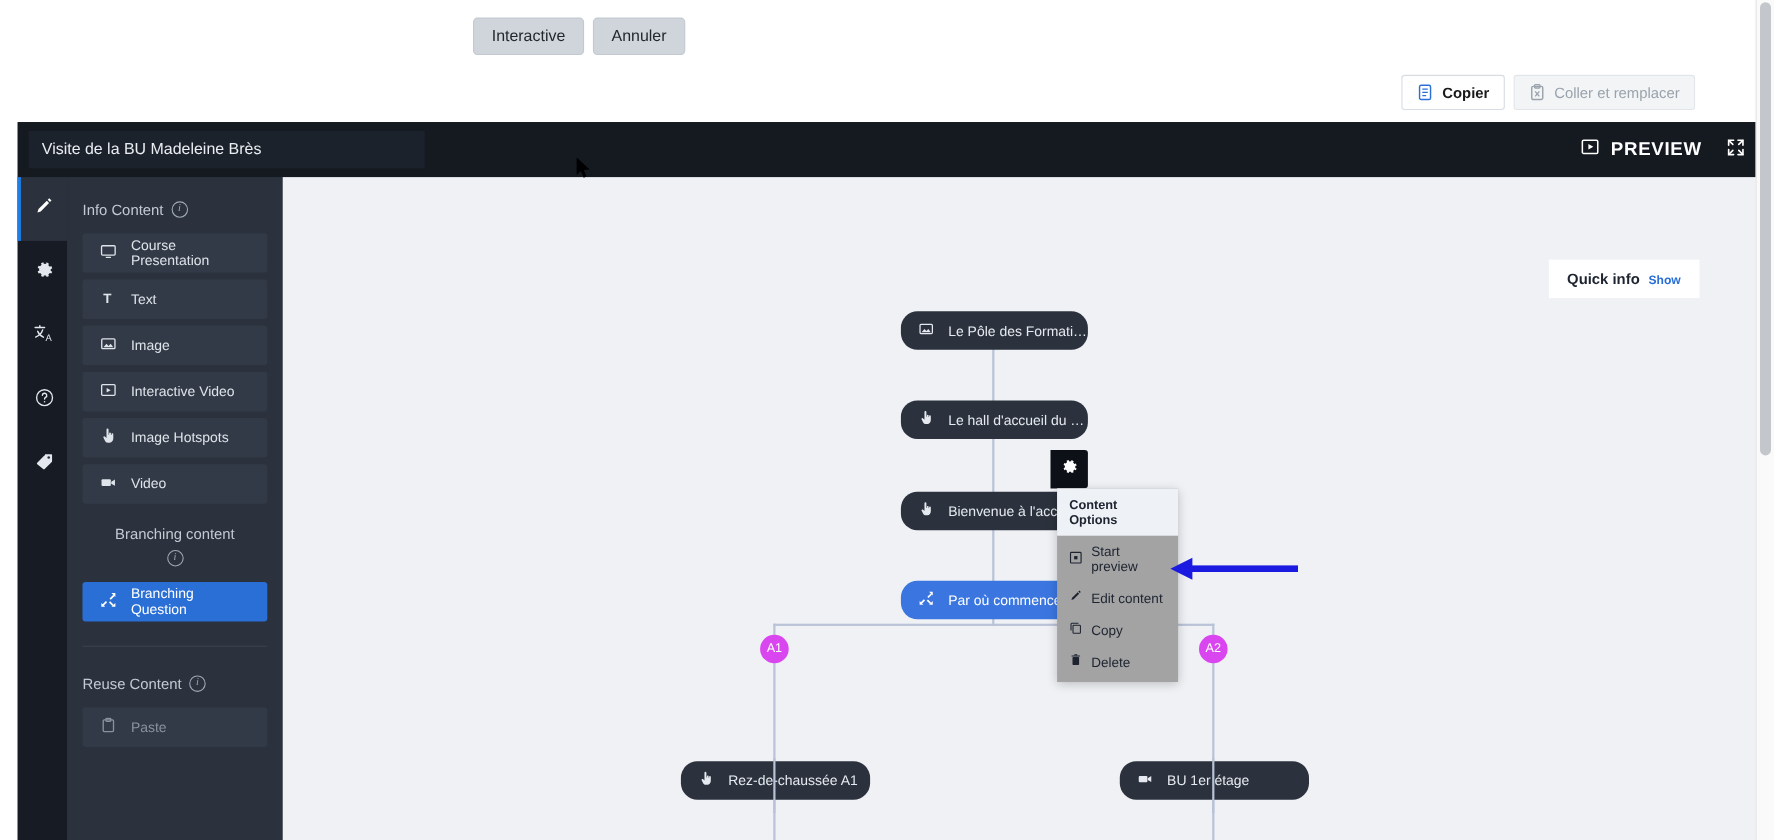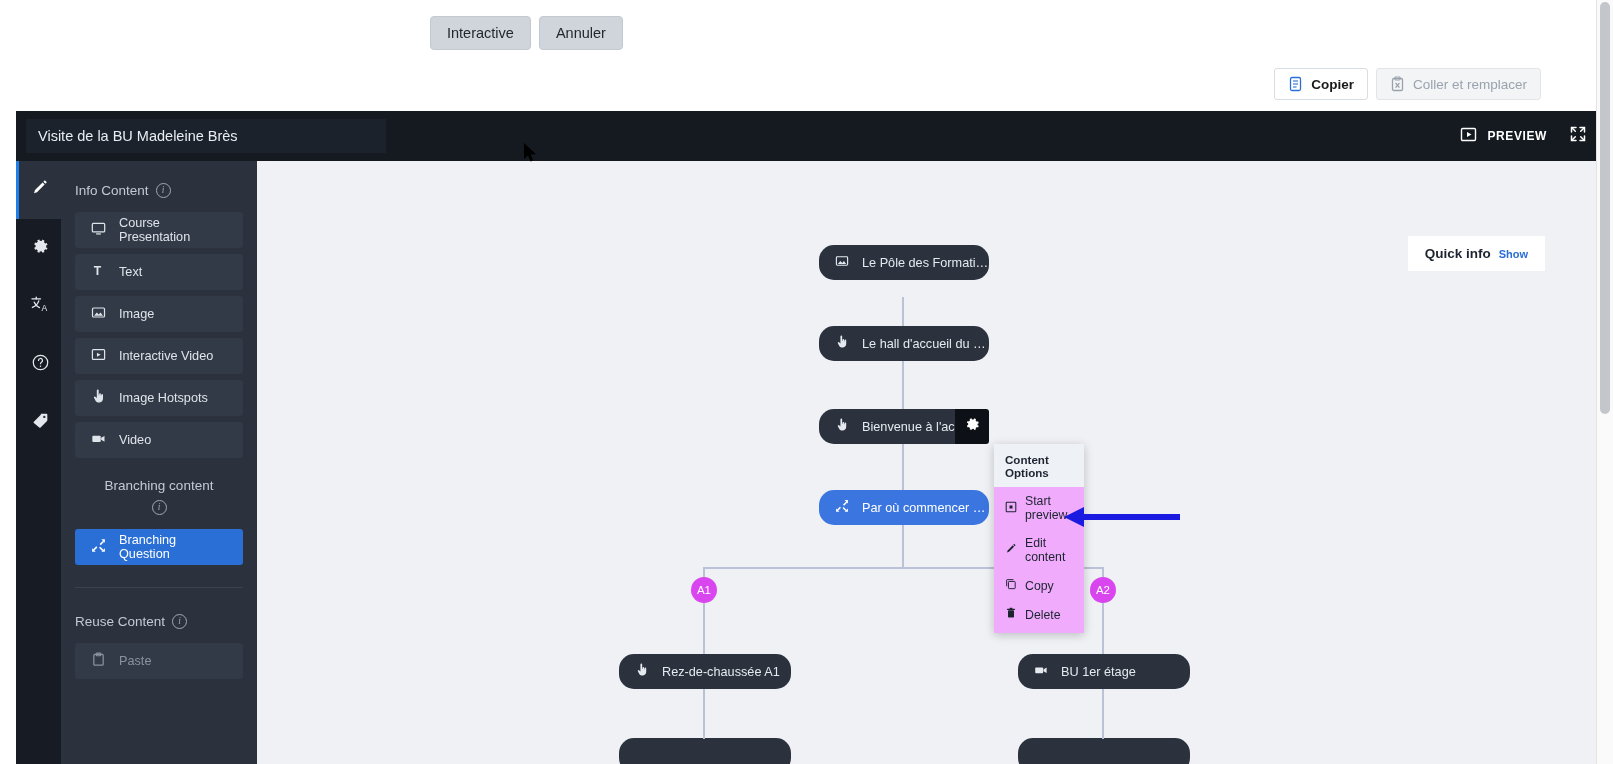--- a/index.html
+++ b/index.html
@@ -108,21 +108,21 @@
     height: 50px;
     display: flex;
     align-items: center;
     gap: 22px;
   }
   .preview-btn {
     display: flex;
     align-items: center;
     gap: 10px;
     color: #ffffff;
-    font-size: 12px;
+    font-size: 17px;
     font-weight: bold;
     letter-spacing: 0.6px;
     cursor: pointer;
   }
   .fs-btn { cursor: pointer; display:block; }
 
   
   .editor-body {
     position: relative;
     height: 603px;
@@ -238,20 +238,21 @@
     background: #2b323d;
     color: #e6eaf0;
     display: flex;
     align-items: center;
     gap: 13px;
     padding: 0 16px;
     font-size: 12.7px;
     box-sizing: border-box;
     cursor: pointer;
     white-space: nowrap;
+    margin-top: 38px;
   }
   .node.selected { background: #3b76e0; color: #ffffff; }
 
   .gear-btn {
     position: absolute;
     width: 34px; height: 35px;
     background: #0d1117;
     display: flex;
     align-items: center;
     justify-content: center;
@@ -270,28 +271,27 @@
     align-items: center;
     justify-content: center;
     cursor: pointer;
   }
 
   .edge { position: absolute; background: #b9c2d6; }
 
   
   .ctx-menu {
     position: absolute;
-    width: 90px;
-    background: #f0abfc;
+    width: 110px;
+    background: #a3a3a3;
     box-shadow: 0 2px 9px rgba(0,0,0,0.22);
     z-index: 30;
     font-size: 12.3px;
     color: #1d2430;
     padding-bottom: 4px;
-    margin-left: 33px;
   }
   .ctx-title {
     background: #eef1f6;
     font-weight: bold;
     padding: 9px 11px 8px 11px;
     font-size: 11.6px;
   }
   .ctx-item {
     display: flex;
     align-items: center;

